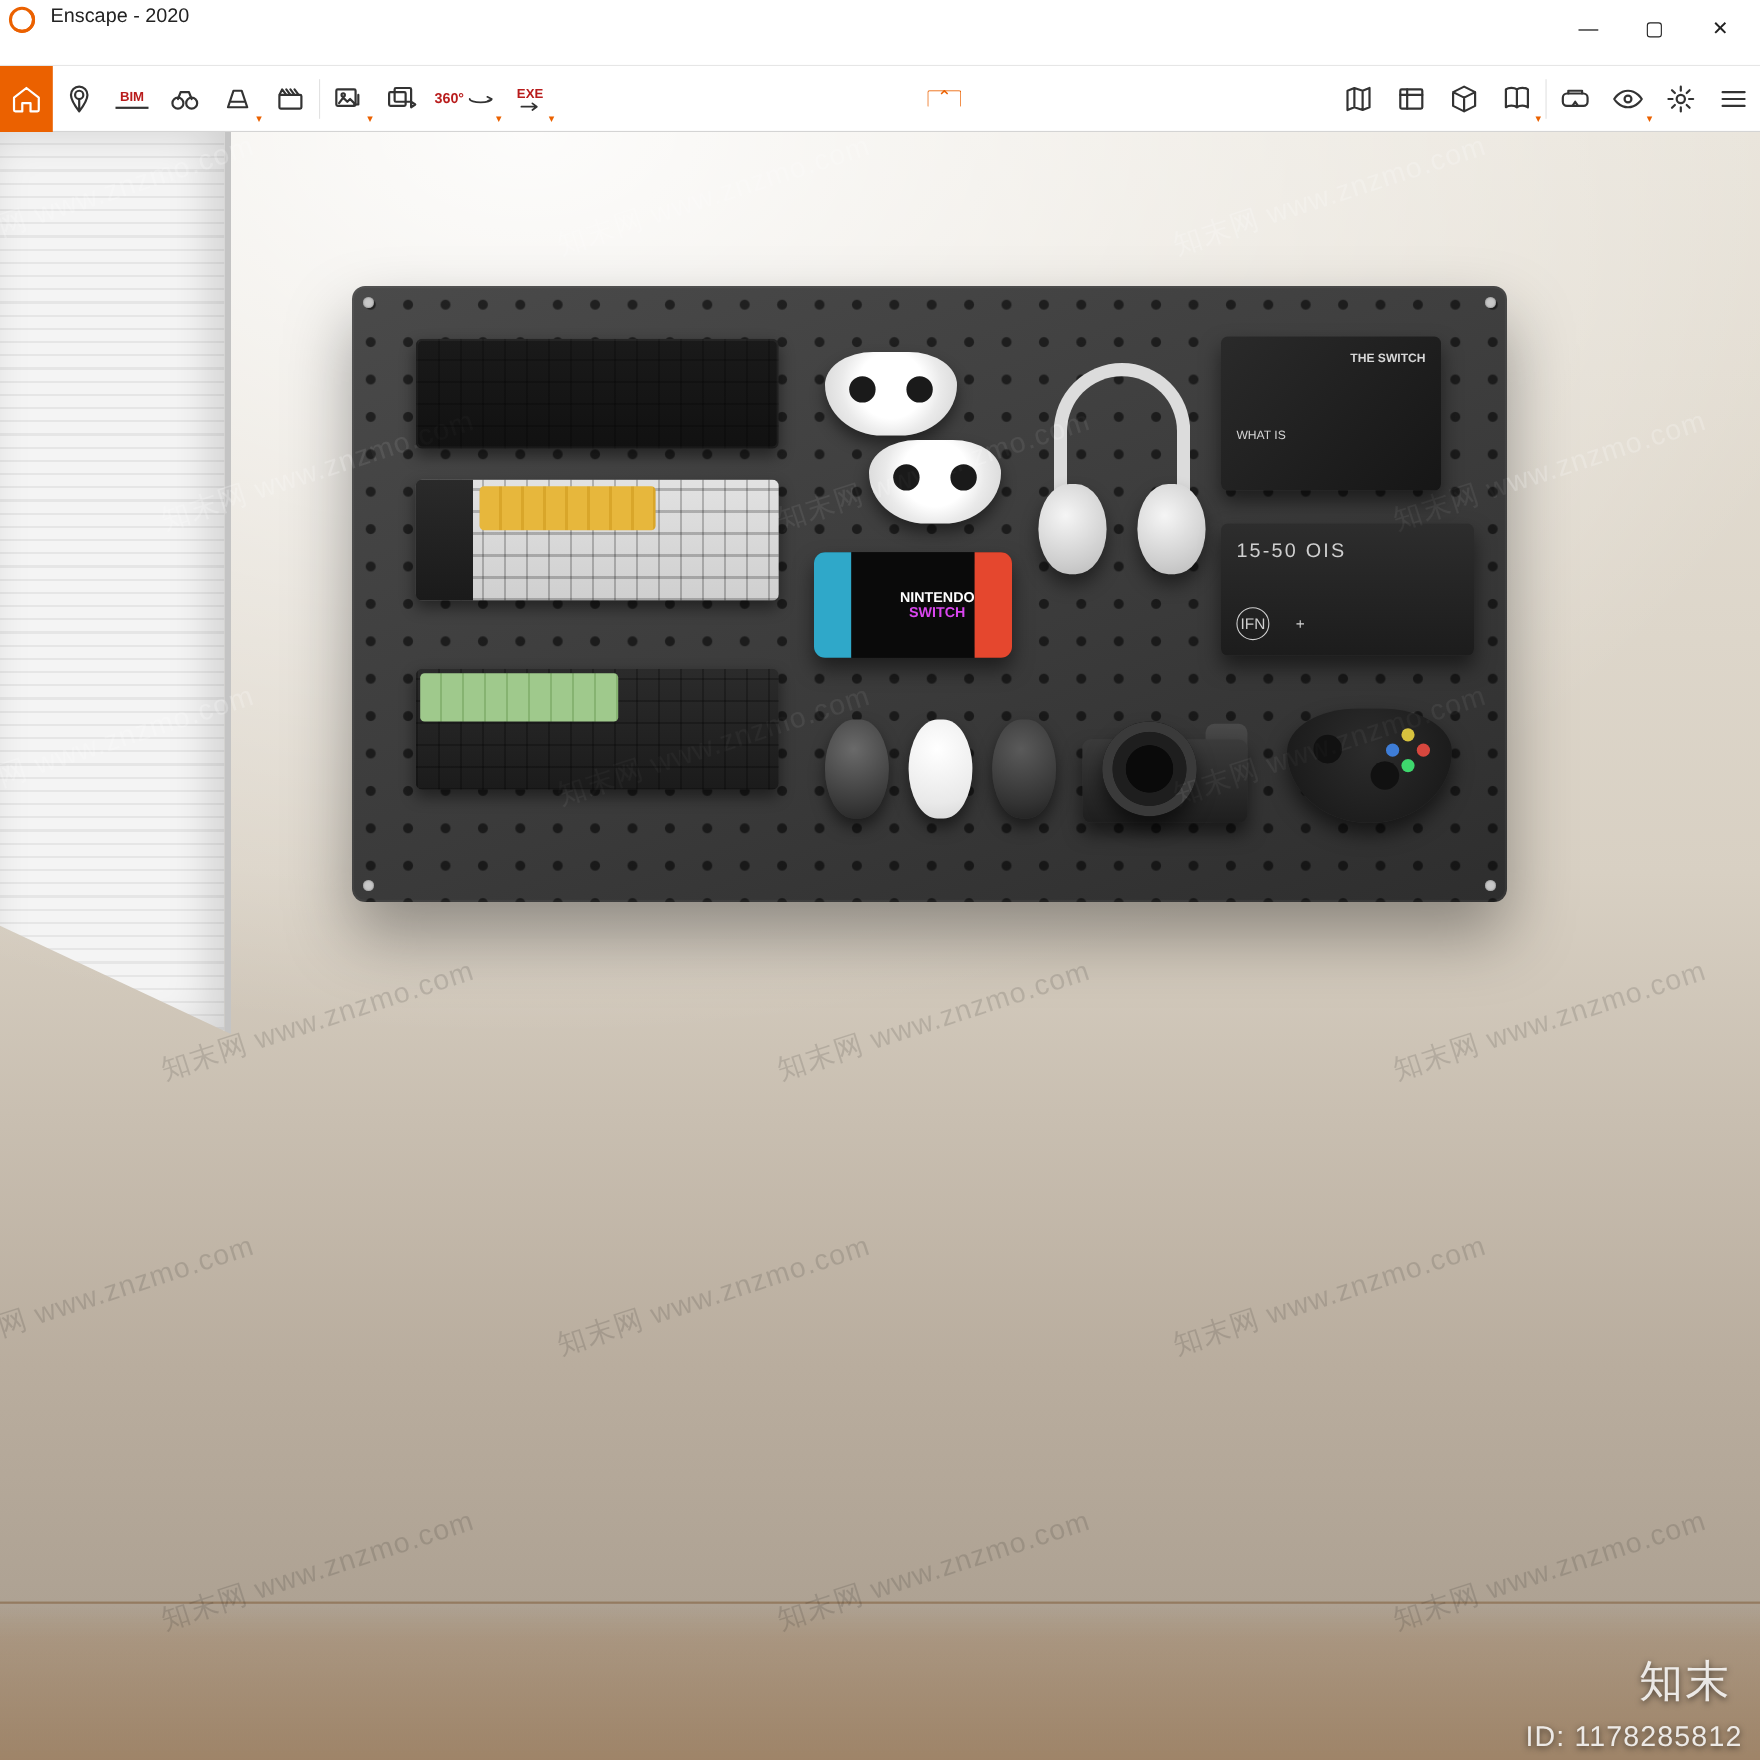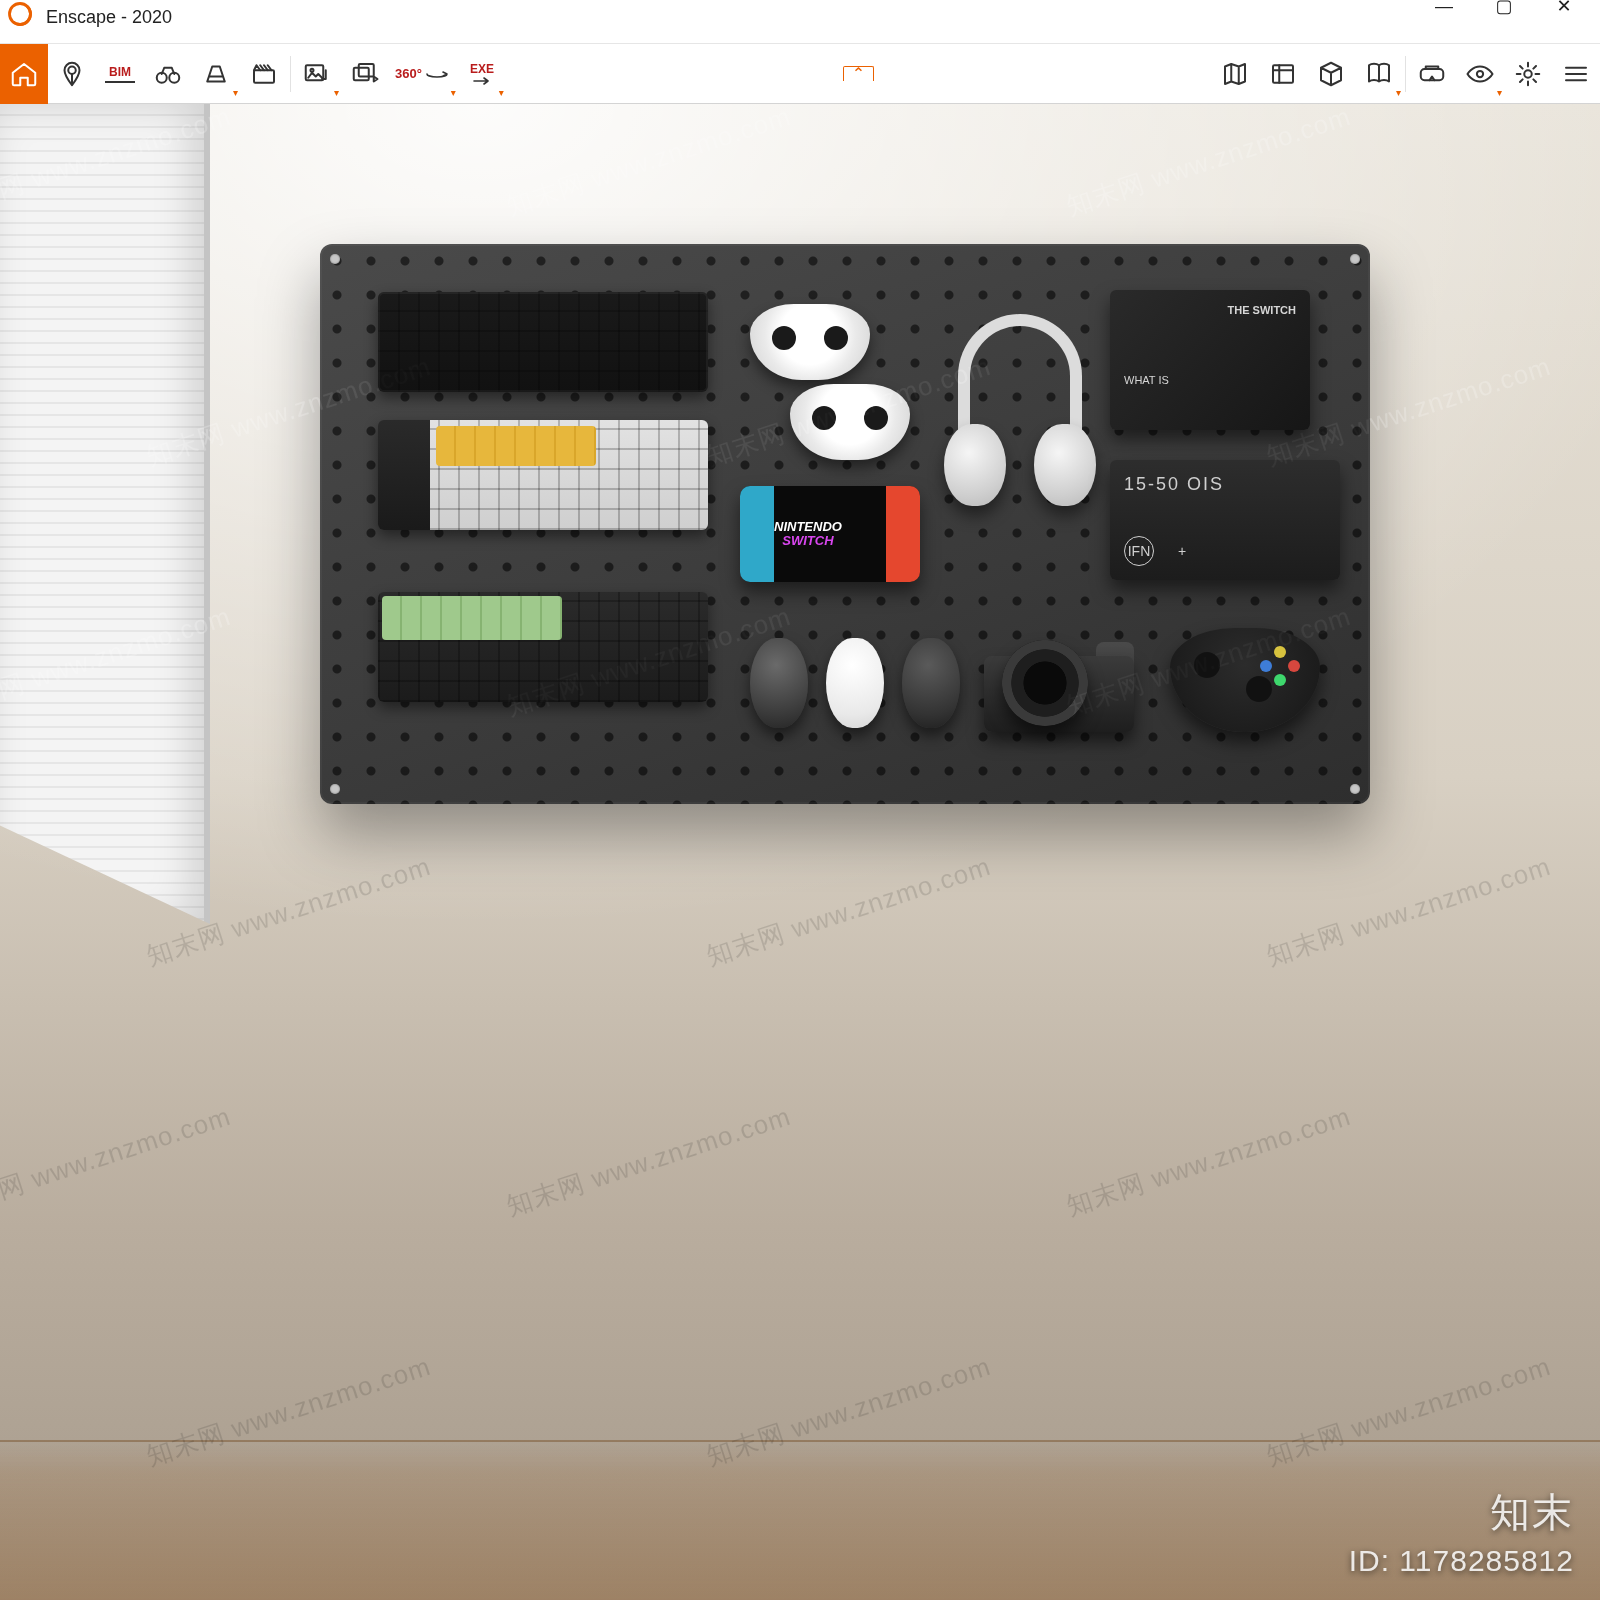--- a/index.html
+++ b/index.html
@@ -1,19 +1,19 @@
 <!DOCTYPE html>
 <html><head>
 <meta charset="utf-8">
 <style>
   * { margin: 0; padding: 0; box-sizing: border-box; }
   html, body { width: 1600px; height: 1600px; font-family: "Segoe UI", Arial, sans-serif; overflow: hidden; background: #fff; }
 
   
-  .titlebar { height: 44px; display: flex; align-items: flex-end; padding: 15px 6px; background: #ffffff; border-bottom: 1px solid #e6e6e6; }
+  .titlebar { height: 60px; display: flex; align-items: flex-start; padding: 4px 6px; background: #ffffff; border-bottom: 1px solid #e6e6e6; }
   .titlebar .logo { width: 28px; height: 28px; margin-right: 12px; display: flex; align-items: center; justify-content: center; }
   .titlebar .title-text { font-size: 18px; color: #222; }
   .titlebar-spacer { flex: 1; }
   .win-btn { width: 60px; height: 44px; display: flex; align-items: center; justify-content: center; font-size: 18px; color: #222; }
 
   
   .toolbar { height: 60px; display: flex; align-items: center; background: #ffffff; border-bottom: 1px solid #d4d4d4; }
   .t-group { display: flex; align-items: center; }
   .t-sep { width: 1px; height: 36px; background: #e2e2e2; margin: 0 2px; }
   .t-btn { position: relative; height: 60px; min-width: 48px; padding: 0 6px; display: flex; align-items: center; justify-content: center; color: #333; text-decoration: none; }
@@ -85,21 +85,21 @@
     border-radius: 42% 42% 50% 50% / 45% 45% 70% 70%; box-shadow: 0 8px 14px rgba(0,0,0,0.45); }
   .controller::before,.controller::after{content:"";position:absolute;top:22px;width:24px;height:24px;border-radius:50%;
     background:radial-gradient(circle,#1a1a1a 0 70%,#000 100%);}
   .controller::before{left:22px;} .controller::after{right:22px;}
   .ctl1{left:430px;top:60px;} .ctl2{left:470px;top:140px;}
 
   .switch { left: 420px; top: 242px; width: 180px; height: 96px; background: #1a1a1a; border-radius: 10px;
     display:flex; box-shadow:0 10px 18px rgba(0,0,0,0.5);}
   .switch .joy{width:34px;border-radius:10px 0 0 10px;background:#2fa8c9;}
   .switch .joy.r{border-radius:0 10px 10px 0;background:#e5472e;}
-  .switch .screen{flex:1;background:#0a0a0a;display:flex;align-items:center;justify-content:flex-start;font-style:italic;}
+  .switch .screen{flex:1;background:#0a0a0a;display:flex;align-items:center;justify-content:flex-end;}
   .switch .screen span{font-size:13px;color:#fff;font-weight:700;line-height:1.05;text-align:center;}
   .switch .screen span b{color:#d946ef;}
 
   .headphones{left:620px;top:70px;width:160px;height:190px;}
   .hp-band{position:absolute;left:18px;top:0;width:124px;height:124px;border:12px solid #dcdcdc;border-bottom:none;border-radius:80px 80px 0 0;}
   .hp-cup{position:absolute;top:110px;width:62px;height:82px;border-radius:50%/55%;
     background:radial-gradient(circle at 40% 35%,#f5f5f5,#cfcfcf 65%,#b8b8b8);box-shadow:0 10px 16px rgba(0,0,0,0.45);}
   .hp-cup.l{left:4px;} .hp-cup.r{right:4px;}
 
   .media-box{left:790px;top:46px;width:200px;height:140px;background:linear-gradient(135deg,#2a2a2a,#161616);
@@ -138,22 +138,22 @@
   .xb-btns .x{left:0;top:14px;background:#3e7dd7;}
   .xb-btns .b{right:0;top:14px;background:#d7473e;}
   .xb-btns .a{left:14px;bottom:0;background:#3ed76d;}
 
   
   .wm { position: absolute; color: rgba(255,255,255,0.22); font-size: 26px; letter-spacing: 1px;
     transform: rotate(-18deg); white-space: nowrap; pointer-events: none; mix-blend-mode: overlay; }
   .wm.dark { color: rgba(0,0,0,0.12); mix-blend-mode: normal; }
   .bottom-right-label { position: absolute; right: 26px; bottom: 60px; color: rgba(255,255,255,0.85);
     text-shadow: 0 2px 6px rgba(0,0,0,0.6); font-size: 40px; font-weight: 400; letter-spacing: 2px; }
-  .bottom-right-id { position: absolute; right: 26px; bottom: 22px; color: rgba(255,255,255,0.85);
-    text-shadow: 0 2px 6px rgba(0,0,0,0.6); font-size: 30px; letter-spacing: 1px; }
+  .bottom-right-id { position: absolute; right: 16px; bottom: 22px; color: rgba(255,255,255,0.85);
+    text-shadow: 0 2px 6px rgba(0,0,0,0.6); font-size: 26px; letter-spacing: 1px; }
 
   .icon-stroke { fill: none; stroke: currentColor; stroke-width: 1.6; stroke-linecap: round; stroke-linejoin: round; }
 </style>
 </head>
 <body>
 
 <div class="titlebar">
   <span class="logo">
     <svg viewBox="0 0 24 24">
         <circle cx="12" cy="12" r="9" fill="none" stroke="#eb6100" stroke-width="2.4"></circle>

